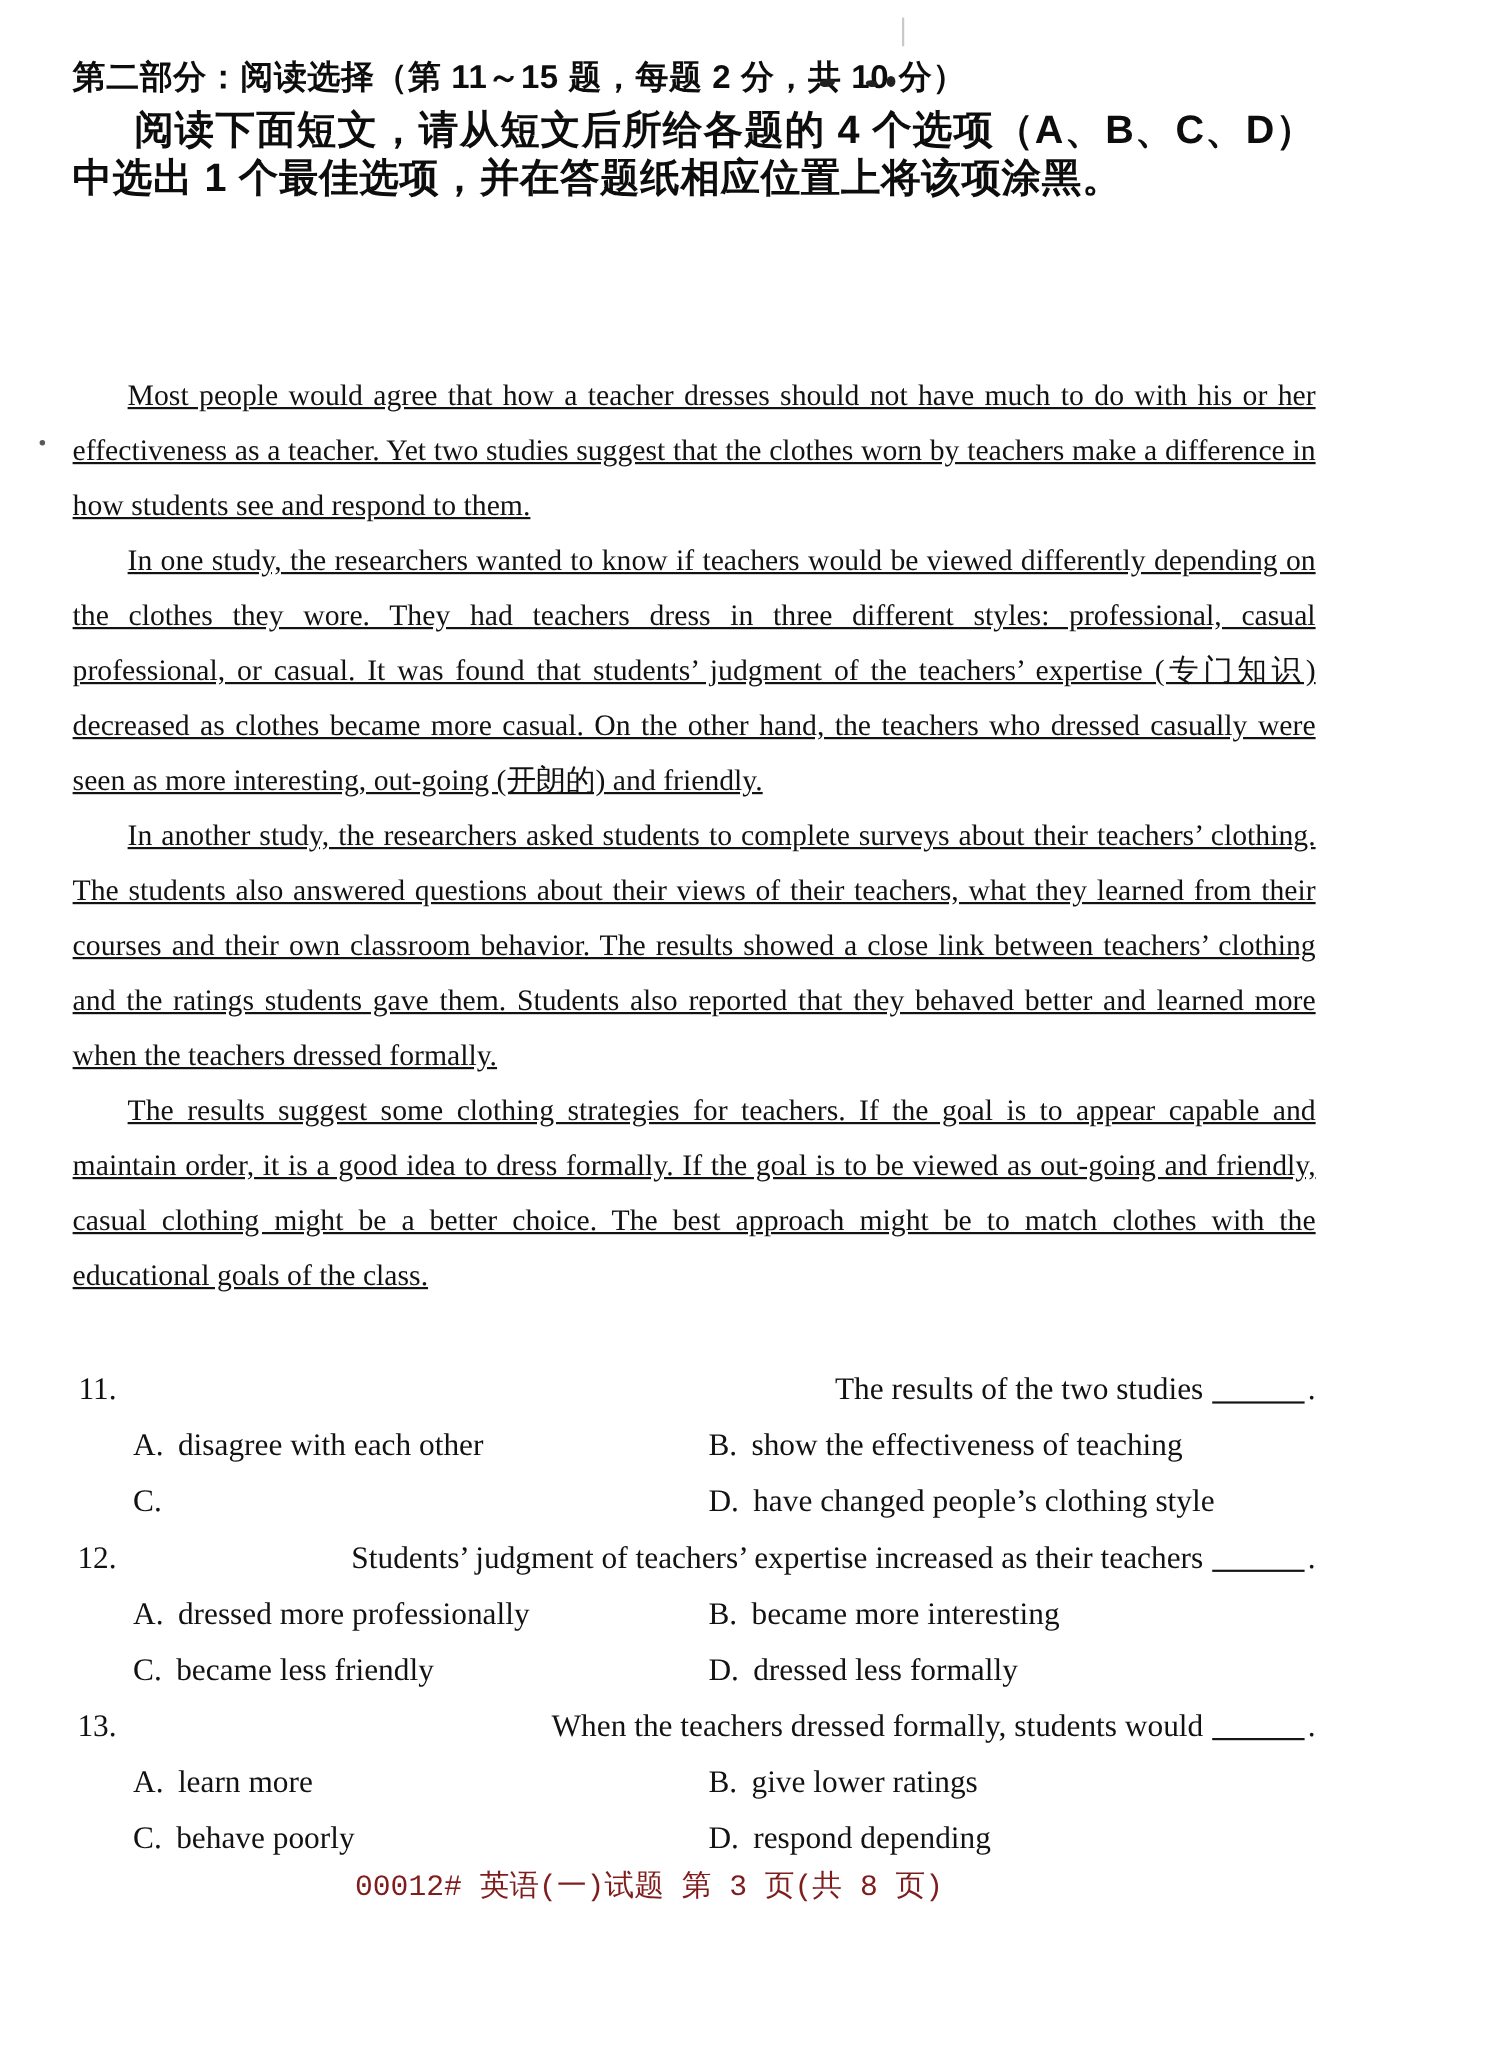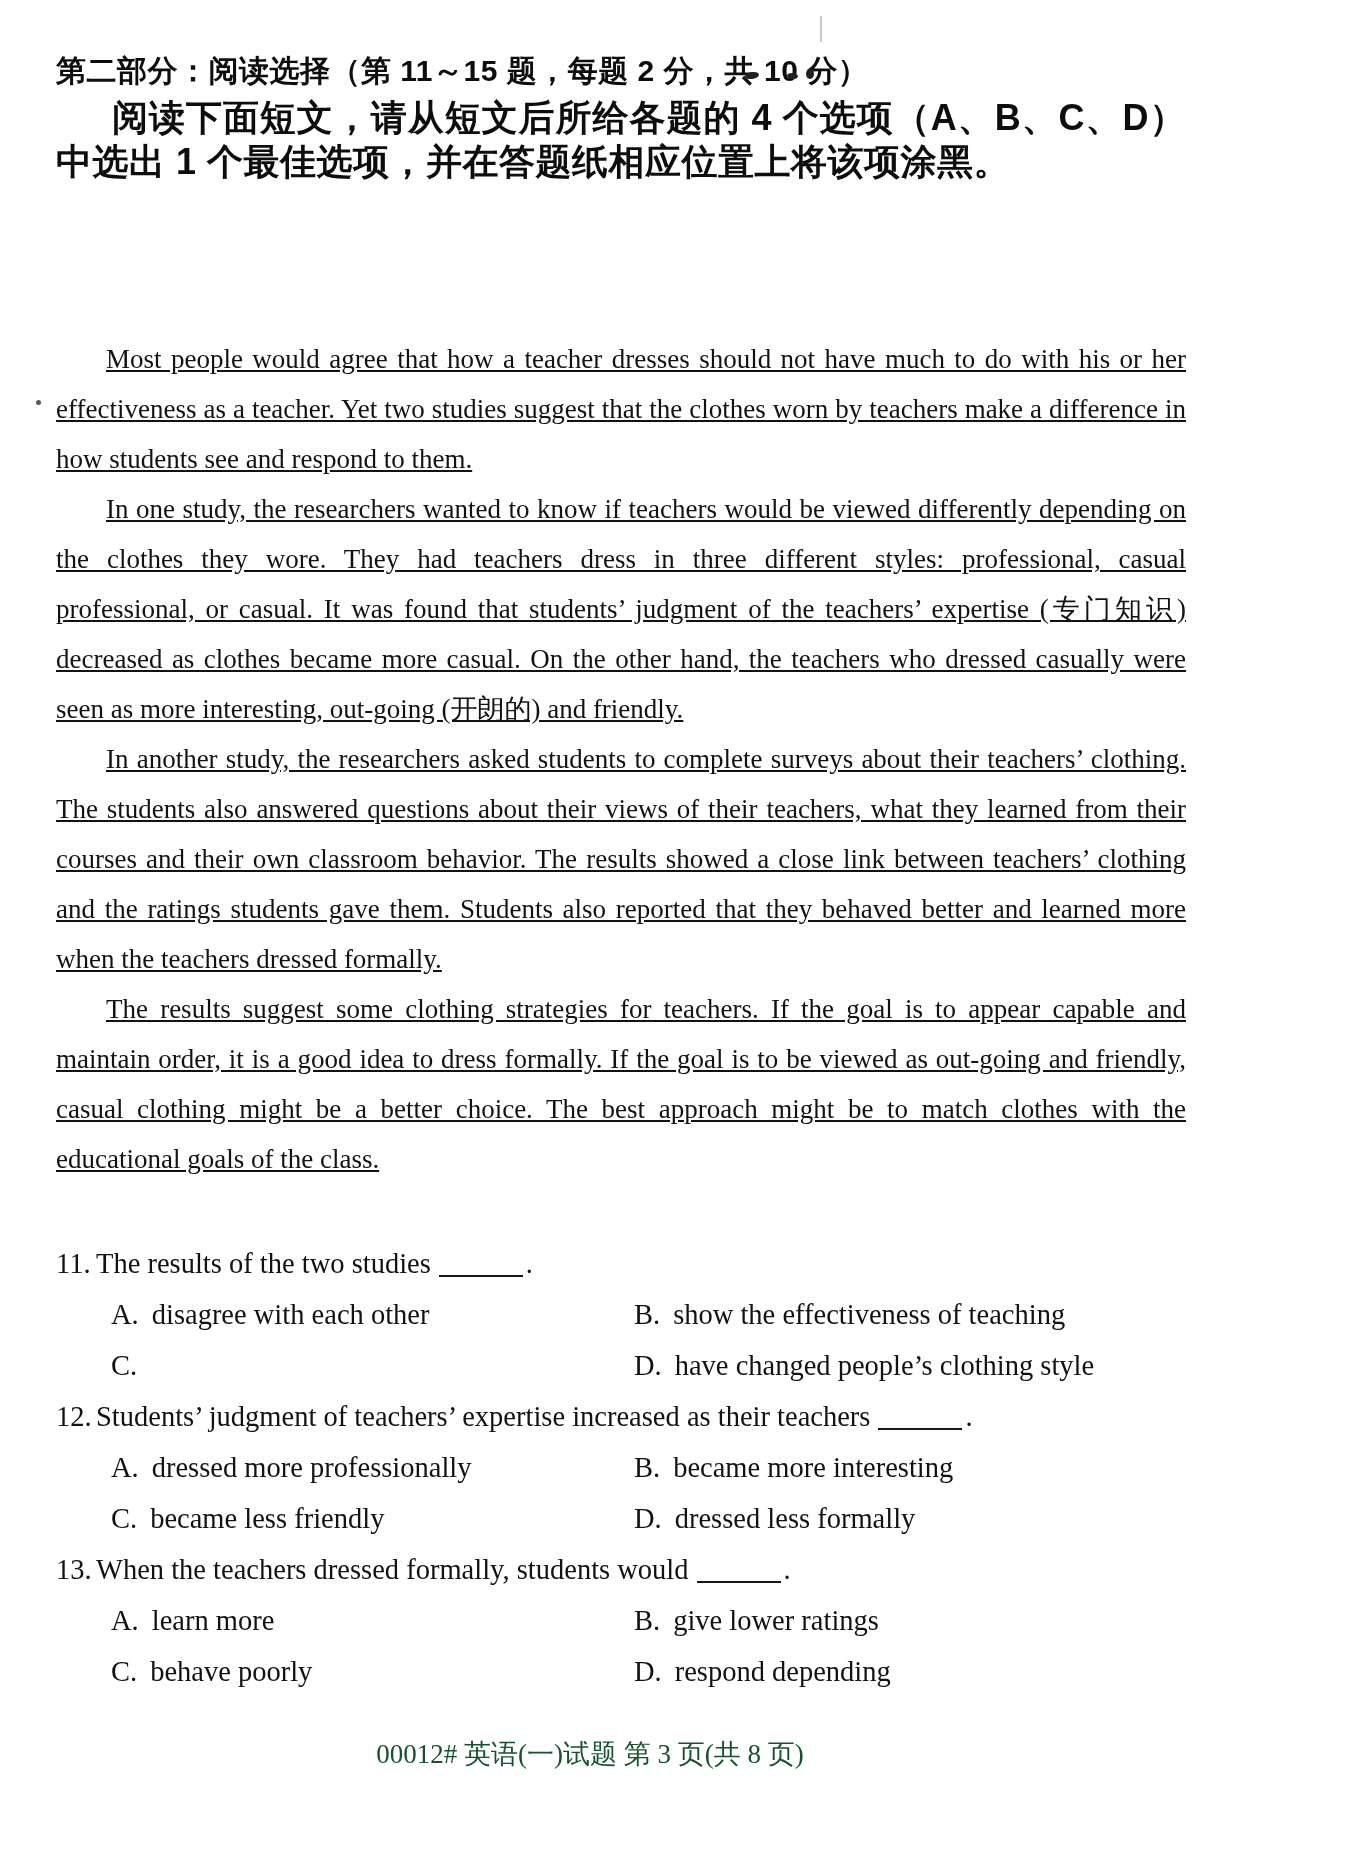--- a/index.html
+++ b/index.html
@@ -6,21 +6,21 @@
   body {
     width:1352px; height:1876px;
     background:#ffffff;
     color:#121212;
     font-family:"Liberation Serif", serif;
     position:relative;
     overflow:hidden;
   }
   .content {
     position:absolute;
-    left:56px; top:50px;
+    left:66px; top:50px;
     width:1130px;
   }
   
   .cn-bold {
     font-family:"Liberation Sans", sans-serif;
     font-weight:700;
     color:#0d0d0d;
   }
   .section-header {
     font-size:30px;
@@ -43,44 +43,46 @@
     text-decoration:underline;
   }
   .passage p {
     margin:0;
     text-indent:50px;
   }
   .questions {
     margin-top:54px;
     font-size:28.5px;
     line-height:51px;
+    text-align:right;
   }
   .q-line { display:flex; align-items:baseline; }
   .q-num  { flex:0 0 40px; }
   .q-text { flex:1; }
   .blank {
     display:inline-block;
     width:84px;
     height:2px;
     border-bottom:2px solid #161616;
     vertical-align:-4px;
     margin:0 3px 0 8px;
   }
   .opt-row { display:flex; }
   .opt { display:flex; align-items:baseline; }
   .opt-a { margin-left:55px; flex:0 0 523px; }
   .opt-label { margin-right:13px; }
   .footer {
     position:absolute;
-    top:1736px;
+    top:1696px;
     left:25px;
     width:1130px;
     text-align:center;
     font-size:27px;
-    color:#14532d;
+    color:#7f1d1d;
+    font-family:Liberation Mono, monospace;
   }
   
   .speck { position:absolute; background:#222; border-radius:50%; }
   .speck-1 { left:745px; top:72px;  width:14px; height:7px; transform:rotate(-8deg); }
   .speck-2 { left:787px; top:73px;  width:11px; height:6px; transform:rotate(6deg); }
   .speck-3 { left:806px; top:69px;  width:8px;  height:10px; }
   .speck-4 { left:36px;  top:400px; width:5px;  height:5px; opacity:.75; }
   .speck-5 { left:820px; top:16px;  width:2px;  height:26px; opacity:.25; border-radius:0; }
 </style>
 </head>

